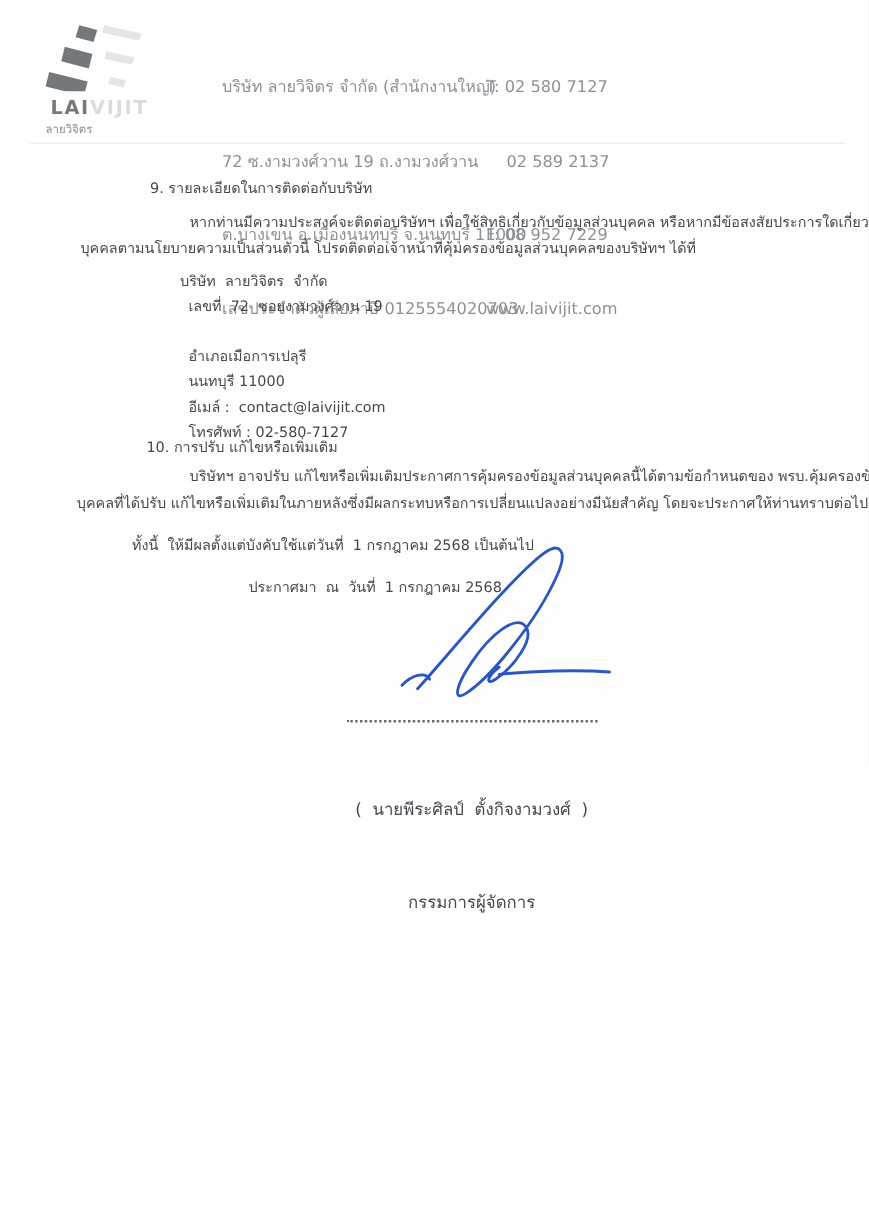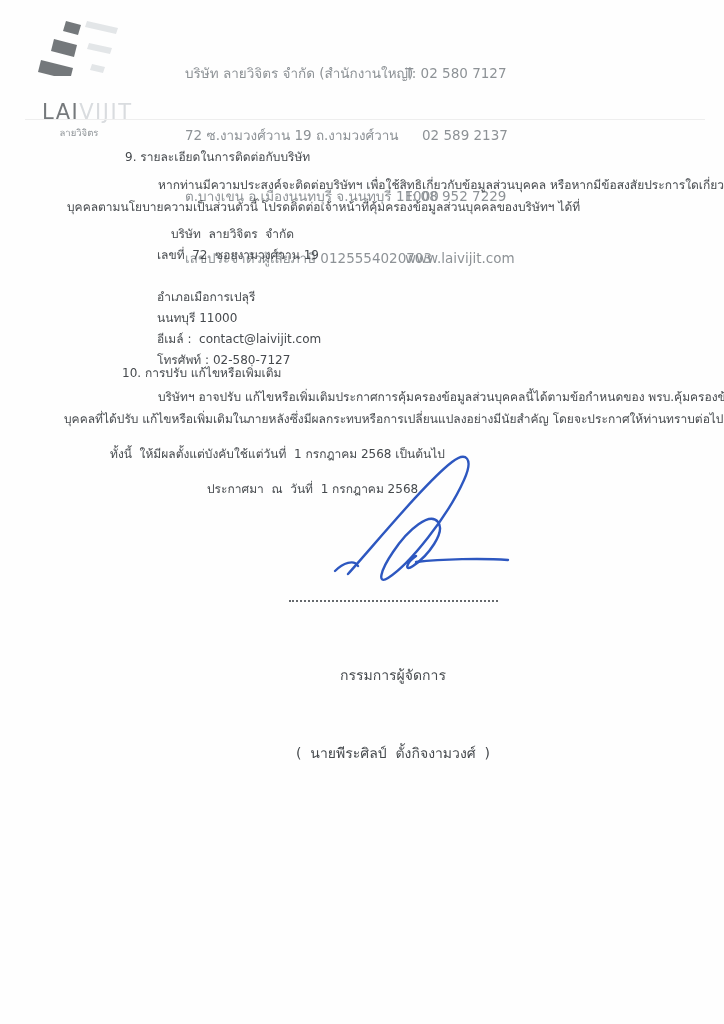--- a/index.html
+++ b/index.html
@@ -22,28 +22,28 @@
     position:absolute;
     font-size:13.5px;
     color:var(--hdr-ink,#8d9296);
     line-height:20.5px;
     white-space:pre;
   }
   .hdr div{white-space:pre;}
   .contact-indent{padding-left:17px;}
   .logo-block{position:absolute;left:38px;top:20px;width:96px;}
   .logo-word{
-    font-size:21px;font-weight:normal;letter-spacing:1.5px;
-    margin-top:20px;padding-left:4px;
+    font-size:16px;font-weight:bold;letter-spacing:1.5px;
+    margin-top:0;padding-left:4px;
   }
   .logo-word .dark{color:var(--logo-dark,#75797c);}
   .logo-word .light{color:var(--logo-light,#d9dcdf);}
   .logo-thai{
     font-size:9.5px;color:var(--hdr-ink,#8d9296);
-    text-align:center;margin-top:1px;padding-right:14px;
+    text-align:left;margin-top:1px;padding-right:14px;
   }
   .divider{
     position:absolute;left:25px;top:119px;width:680px;height:1px;
     background:#eeeeee;
   }
   .sig-svg{position:absolute;left:330px;top:450px;}
   .dotted-line{
     position:absolute;left:289px;top:586px;width:209px;height:14px;
     border-bottom:2px dotted #65696d;
   }
@@ -86,21 +86,21 @@
     <div>F: 08 952 7229</div>
     <div>www.laivijit.com</div>
   </div>
 
   <div class="divider"></div>
 
   <div class="hline" style="left:125px;top:149px;">9. รายละเอียดในการติดต่อกับบริษัท</div>
   <div class="hline" style="left:158px;top:177px;">หากท่านมีความประสงค์จะติดต่อบริษัทฯ เพื่อใช้สิทธิเกี่ยวกับข้อมูลส่วนบุคคล หรือหากมีข้อสงสัยประการใดเกี่ยวกับข้อมูลส่วน</div>
   <div class="hline" style="left:67px;top:199px;">บุคคลตามนโยบายความเป็นส่วนตัวนี้ โปรดติดต่อเจ้าหน้าที่คุ้มครองข้อมูลส่วนบุคคลของบริษัทฯ ได้ที่</div>
 
-  <div class="hline" style="left:171px;top:226px;">บริษัท  ลายวิจิตร  จำกัด</div>
+  <div class="hline" style="left:150px;top:226px;">บริษัท  ลายวิจิตร  จำกัด</div>
   <div class="hline" style="left:157px;top:247px;">เลขที่  72  ซอยงามวงศ์วาน 19</div>
   <div class="hline" style="left:157px;top:289px;">อำเภอเมือการเปลุรี</div>
   <div class="hline" style="left:157px;top:310px;">นนทบุรี 11000</div>
   <div class="hline" style="left:157px;top:331px;">อีเมล์ :  contact@laivijit.com</div>
   <div class="hline" style="left:157px;top:352px;">โทรศัพท์ : 02-580-7127</div>
 
   <div class="hline" style="left:122px;top:365px;">10. การปรับ แก้ไขหรือเพิ่มเติม</div>
   <div class="hline" style="left:158px;top:389px;">บริษัทฯ อาจปรับ แก้ไขหรือเพิ่มเติมประกาศการคุ้มครองข้อมูลส่วนบุคคลนี้ได้ตามข้อกำหนดของ พรบ.คุ้มครองข้อมูลส่วน</div>
   <div class="hline" style="left:64px;top:411px;">บุคคลที่ได้ปรับ แก้ไขหรือเพิ่มเติมในภายหลังซึ่งมีผลกระทบหรือการเปลี่ยนแปลงอย่างมีนัยสำคัญ โดยจะประกาศให้ท่านทราบต่อไป</div>
 
@@ -111,17 +111,17 @@
     <g fill="none" stroke-width="2.4" stroke-linecap="round" stroke-linejoin="round">
       <path d="M 18 124 C 45 94, 96 32, 122 12 C 136 1, 144 8, 134 30 C 118 66, 80 114, 58 128 C 47 135, 50 121, 63 102 C 79 78, 100 62, 108 72 C 116 82, 98 106, 83 116 C 74 122, 76 113, 86 106"></path>
       <path d="M 86 112 C 112 109, 152 108, 178 110"></path>
       <path d="M 5 121 C 13 113, 24 109, 28 116"></path>
     </g>
   </svg>
 
   <div class="dotted-line"></div>
 
   <div class="signoff">
+    <div>(  นายพีระศิลป์  ตั้งกิจงามวงศ์  )</div>
     <div>กรรมการผู้จัดการ</div>
-    <div>(  นายพีระศิลป์  ตั้งกิจงามวงศ์  )</div>
   </div>
 
 </div>
 
 </body></html>

